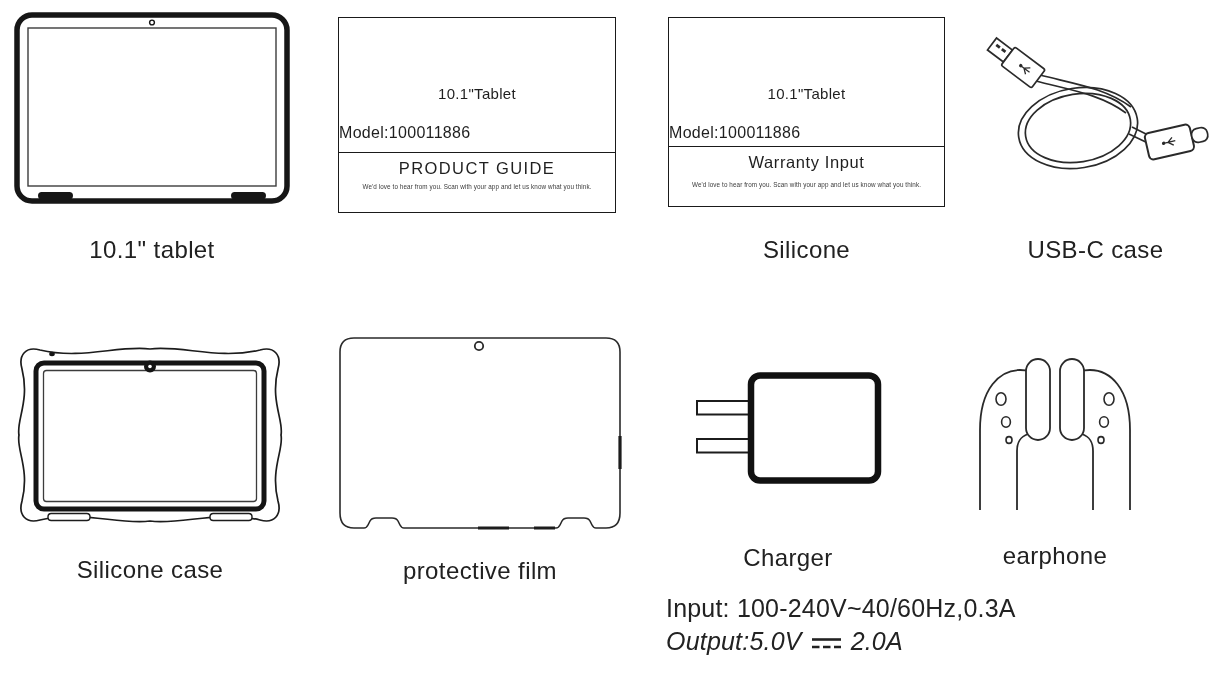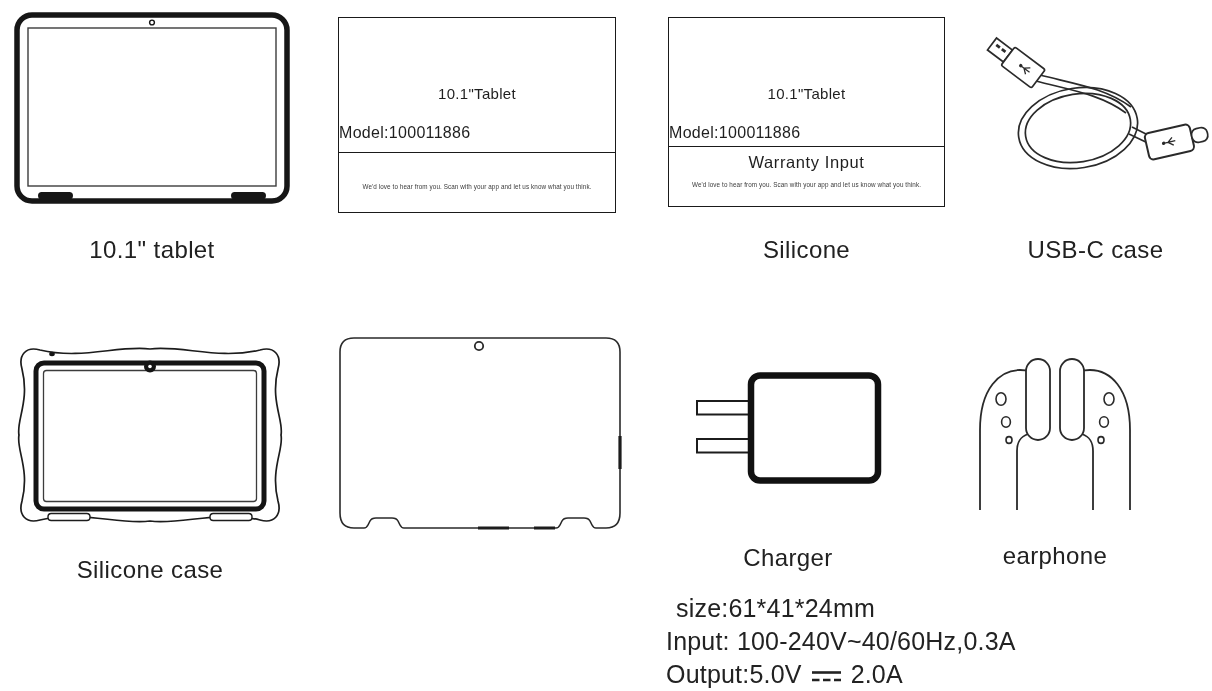--- a/index.html
+++ b/index.html
@@ -15,21 +15,21 @@
   
   .card{position:absolute;border:1.6px solid #1a1a1a;background:#fff;box-sizing:border-box;}
   .card .ttl{position:absolute;left:0;right:0;text-align:center;font-size:15px;letter-spacing:.3px;}
   .card .mdl{position:absolute;left:0;right:0;text-align:left;font-size:16px;letter-spacing:.3px;}
   .card .div{position:absolute;left:-1px;right:-1px;border-top:1.6px solid #1a1a1a;}
   .card .hd {position:absolute;left:0;right:0;text-align:center;font-size:16.5px;letter-spacing:1.4px;}
   .card .fp {position:absolute;left:0;right:0;text-align:center;font-size:6.3px;color:#3a3a3a;letter-spacing:.1px;}
   
   .specs{position:absolute;left:666px;top:592px;font-size:25px;line-height:33px;color:#222;letter-spacing:.2px;}
   .specs .l1{padding-left:10px;}
-  .specs .l3{display:flex;align-items:center;gap:9px;}
+  .specs .l3{display:flex;align-items:center;gap:9px;font-style:italic;}
   .dc{display:inline-block;width:31px;height:14px;position:relative;top:1px;}
   svg{display:block;}
 </style>
 </head>
 <body>
 
 <div id="stage">
 
   <svg class="abs" style="left:12px;top:11px" width="280" height="195" viewBox="0 0 280 195">
     <rect x="5" y="4" width="270" height="186" rx="15" fill="#fff" stroke="#161616" stroke-width="5.5"></rect>
@@ -37,20 +37,21 @@
     <rect x="16" y="17" width="248" height="158" fill="none" stroke="#3c3c3c" stroke-width="1.4"></rect>
     <rect x="26" y="181" width="35" height="7.5" rx="3.7" fill="#161616"></rect>
     <rect x="219" y="181" width="35" height="7.5" rx="3.7" fill="#161616"></rect>
   </svg>
   <div class="caption" style="left:12px;top:236px;width:280px">10.1" tablet</div>
 
   <div class="card" style="left:338px;top:17px;width:278px;height:196px">
     <div class="ttl" style="top:67px">10.1"Tablet</div>
     <div class="mdl" style="top:106px">Model:100011886</div>
     <div class="div" style="top:134px"></div>
+    <div class="hd" style="top:141px">PRODUCT GUIDE</div>
     <div class="fp" style="top:165px">We'd love to hear from you. Scan with your app and let us know what you think.</div>
   </div>
 
   <div class="card" style="left:668px;top:17px;width:277px;height:190px">
     <div class="ttl" style="top:67px">10.1"Tablet</div>
     <div class="mdl" style="top:106px">Model:100011886</div>
     <div class="div" style="top:128px"></div>
     <div class="hd" style="top:135px;letter-spacing:.6px">Warranty Input</div>
     <div class="fp" style="top:163px">We'd love to hear from you. Scan with your app and let us know what you think.</div>
   </div>
@@ -112,20 +113,21 @@
     <path d="M 16 2 H 268 Q 282 2, 282 16 V 177 Q 282 192, 268 192
              H 258 C 255 192, 254.5 190, 253.5 188 L 252 185 C 251 183, 249 182, 246 182
              H 230 C 227 182, 225 183, 224 185 L 222.5 188 C 221.5 190, 221 192, 218 192
              H 66 C 63 192, 62.5 190, 61.5 188 L 60 185 C 59 183, 57 182, 54 182
              H 38 C 35 182, 33 183, 32 185 L 30.5 188 C 29.5 190, 29 192, 26 192
              H 16 Q 2 192, 2 177 V 16 Q 2 2, 16 2 Z" fill="#fff" stroke="#2a2a2a" stroke-width="1.6"></path>
     <circle cx="141" cy="10" r="4.2" fill="#fff" stroke="#2a2a2a" stroke-width="1.8"></circle>
     <path d="M 140 192 H 171 M 196 192 H 217" stroke="#1c1c1c" stroke-width="3.2"></path>
     <path d="M 282 100 V 133" stroke="#1c1c1c" stroke-width="3.2"></path>
   </svg>
+  <div class="caption" style="left:338px;top:557px;width:284px">protective film</div>
 
   <svg class="abs" style="left:688px;top:368px" width="200" height="120" viewBox="0 0 200 120">
     <rect x="9" y="33" width="57" height="13.5" fill="#fff" stroke="#1c1c1c" stroke-width="2"></rect>
     <rect x="9" y="71" width="57" height="13.5" fill="#fff" stroke="#1c1c1c" stroke-width="2"></rect>
     <rect x="63" y="7.5" width="127" height="105" rx="9" fill="#fff" stroke="#111" stroke-width="6.5"></rect>
   </svg>
   <div class="caption" style="left:688px;top:544px;width:200px">Charger</div>
 
   <svg class="abs" style="left:970px;top:342px" width="170" height="170" viewBox="0 0 170 170">
     <g>
@@ -141,21 +143,20 @@
                C 74 83, 66 89, 58 92 C 50 95, 47 100, 47 109 L 47 168" fill="#fff" stroke="#2a2a2a" stroke-width="1.8"></path>
       <rect x="56" y="17" width="24" height="81" rx="12" fill="#fff" stroke="#2a2a2a" stroke-width="1.8"></rect>
       <ellipse cx="31" cy="57" rx="5" ry="6.2" fill="none" stroke="#2a2a2a" stroke-width="1.6"></ellipse>
       <ellipse cx="36" cy="80" rx="4.4" ry="5.2" fill="none" stroke="#2a2a2a" stroke-width="1.6"></ellipse>
       <ellipse cx="39" cy="98" rx="3" ry="3.4" fill="none" stroke="#2a2a2a" stroke-width="1.6"></ellipse>
     </g>
   </svg>
   <div class="caption" style="left:955px;top:542px;width:200px">earphone</div>
 
   <div class="specs">
-    <div class="l1">size:61*41*24mm</div>
     <div class="l2">Input: 100-240V~40/60Hz,0.3A</div>
     <div class="l3">
       <span>Output:5.0V</span>
       <svg class="dc" width="31" height="14" viewBox="0 0 31 14">
         <path d="M 1 3.5 H 30" stroke="#222" stroke-width="2.6" fill="none"></path>
         <path d="M 1 11 H 8.5 M 12 11 H 19.5 M 23 11 H 30" stroke="#222" stroke-width="2.6" fill="none"></path>
       </svg>
       <span>2.0A</span>
     </div>
   </div>

